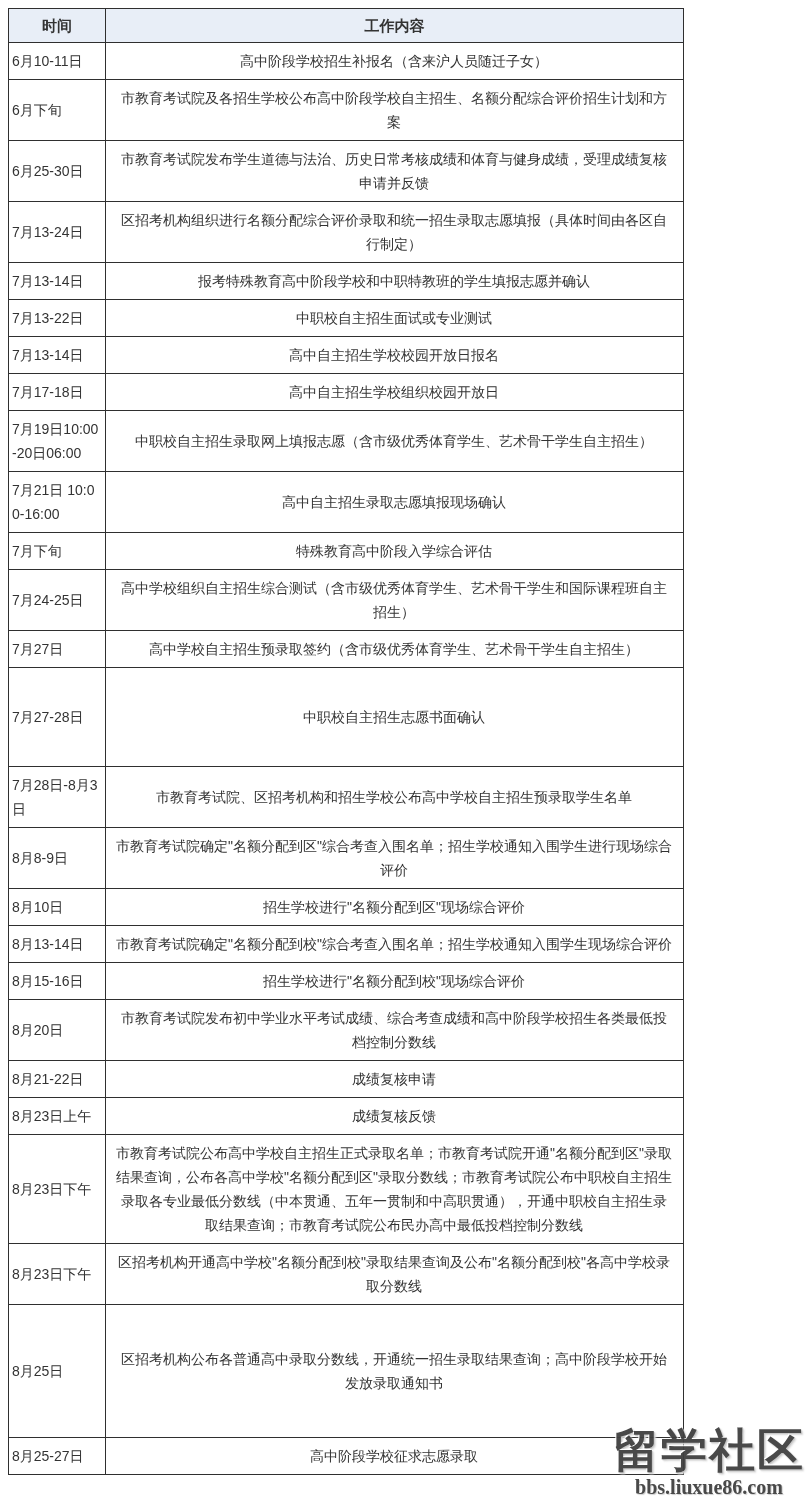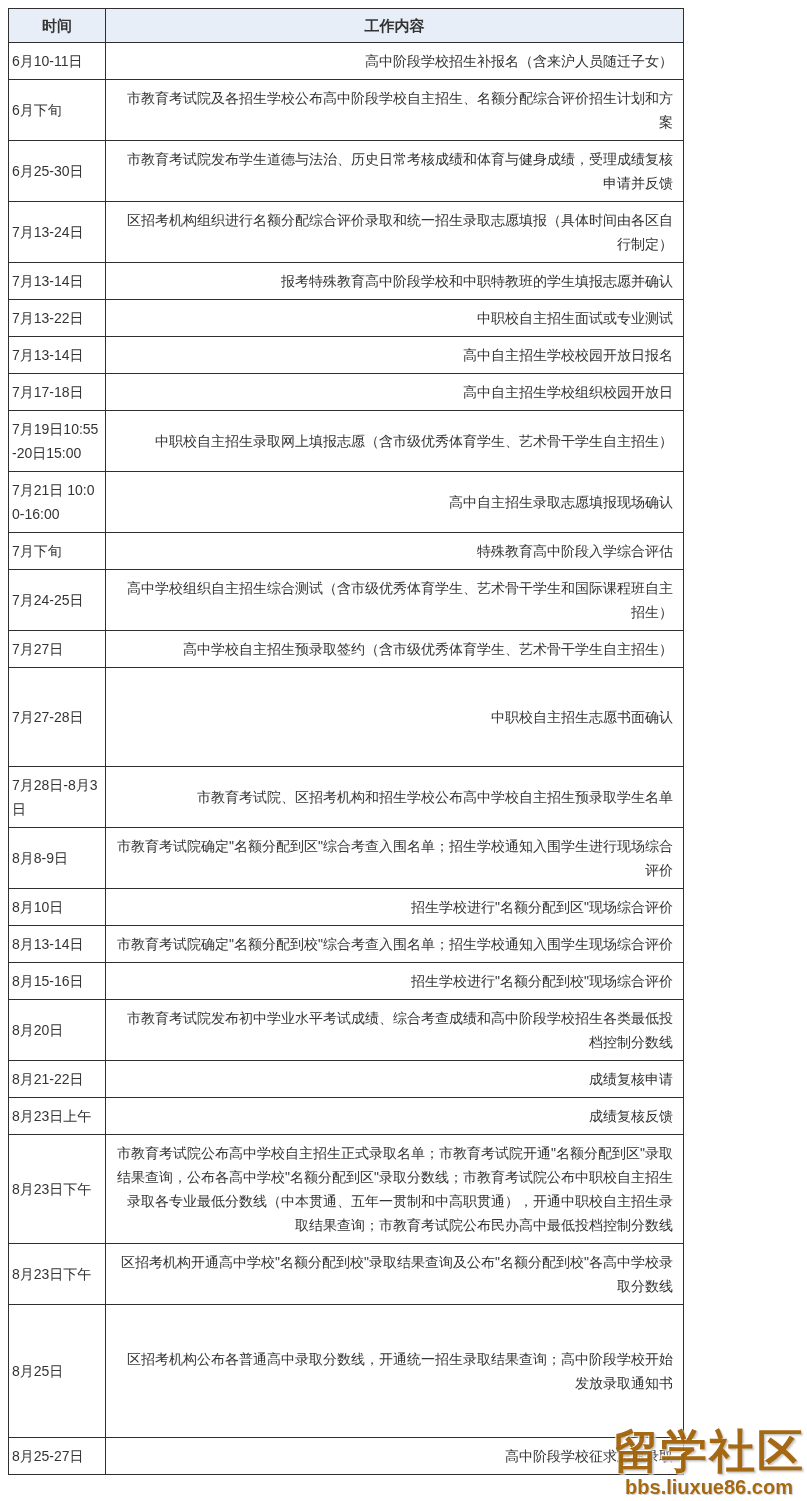--- a/index.html
+++ b/index.html
@@ -38,36 +38,36 @@
     font-size: 15px;
   }
   col.c-time { width: 97px; }
   col.c-content { width: 578px; }
   td.time {
     text-align: left;
     padding: 6px 3px;
     border-radius: 6px;
   }
   td.content {
-    text-align: right;
+    text-align: center;
     padding: 6px 10px 6px 9px;
   }
   
   tbody tr:nth-child(14) td { height: 86px; }   
   tbody tr:nth-child(25) td { height: 120px; }  
   .watermark {
     position: absolute;
     right: 2px;
     bottom: 2px;
     z-index: 5;
     text-align: center;
-    color: #a16207;
+    color: #404040;
     opacity: 0.95;
     pointer-events: none;
-    font-family: Liberation Sans, sans-serif;
+    font-family: Liberation Serif, serif;
     margin-left: 20px;
   }
   .watermark .wm-title {
     font-size: 46px;
     font-weight: bold;
     letter-spacing: 2px;
     line-height: 48px;
     text-shadow: -1px -1px 0 #ffffff, 1px 1px 1px #c2c2c2, 2px 2px 2px #d9d9d9;
   }
   .watermark .wm-url {
@@ -120,21 +120,21 @@
         </tr>
         <tr>
           <td class="time">7月13-14日</td>
           <td class="content">高中自主招生学校校园开放日报名</td>
         </tr>
         <tr>
           <td class="time">7月17-18日</td>
           <td class="content">高中自主招生学校组织校园开放日</td>
         </tr>
         <tr>
-          <td class="time">7月19日10:55-20日15:00</td>
+          <td class="time">7月19日10:00-20日06:00</td>
           <td class="content">中职校自主招生录取网上填报志愿（含市级优秀体育学生、艺术骨干学生自主招生）</td>
         </tr>
         <tr>
           <td class="time">7月21日 10:00-16:00</td>
           <td class="content">高中自主招生录取志愿填报现场确认</td>
         </tr>
         <tr>
           <td class="time">7月下旬</td>
           <td class="content">特殊教育高中阶段入学综合评估</td>
         </tr>

